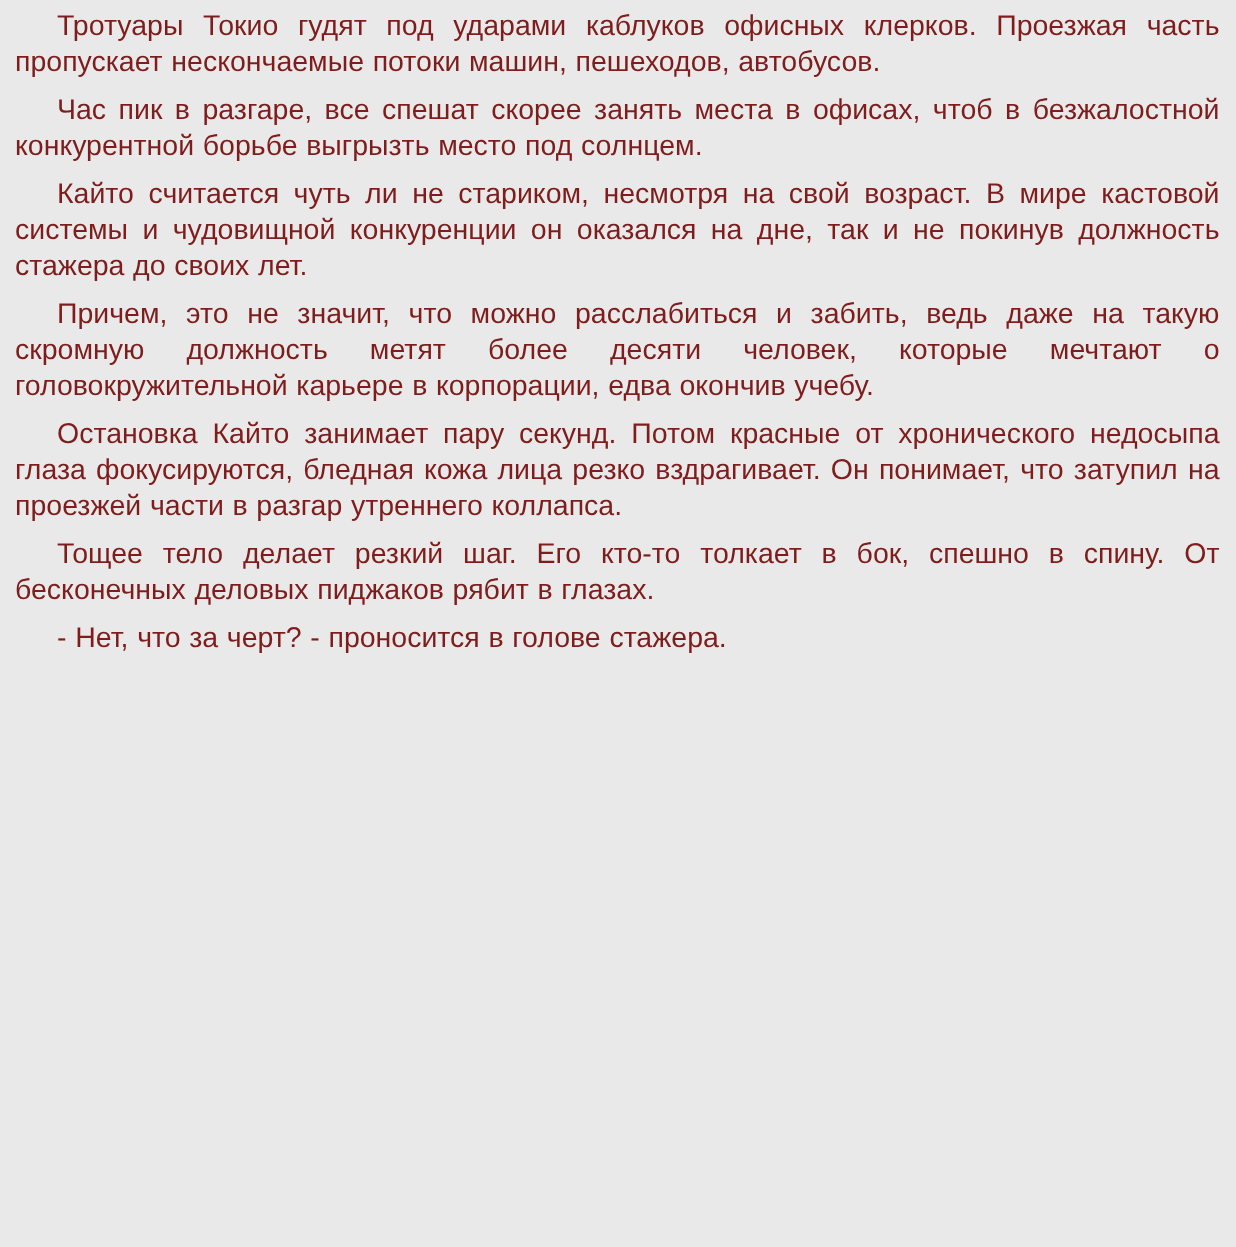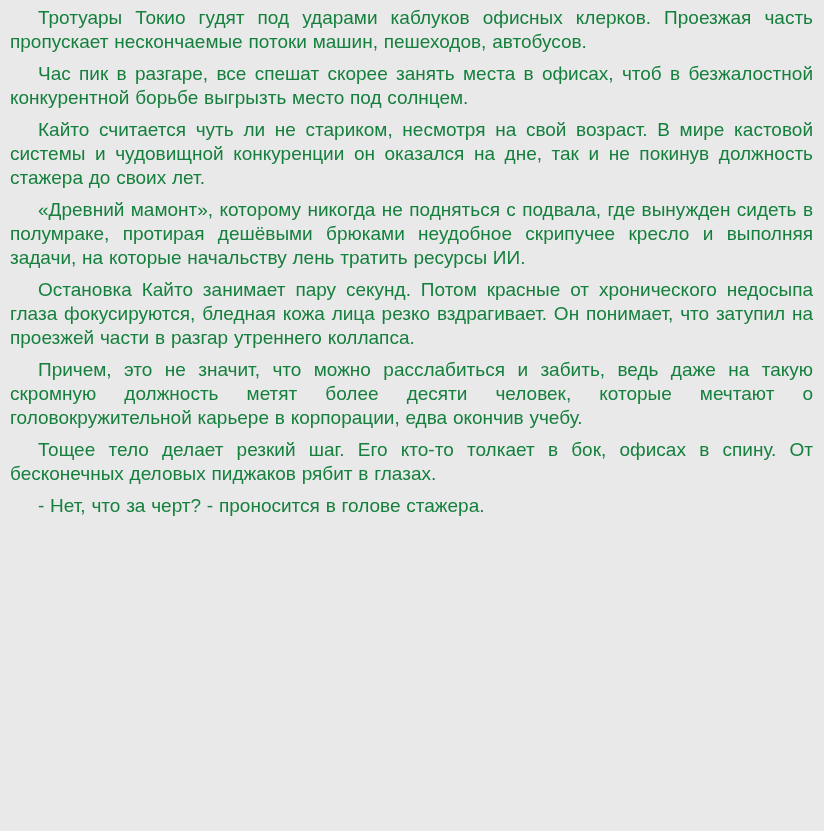--- a/index.html
+++ b/index.html
@@ -12,37 +12,36 @@
     overflow: hidden;
     background: #e9e9e9;
     font-family: "Liberation Sans", "DejaVu Sans", sans-serif;
   }
   .reader-page {
     box-sizing: border-box;
     width: 824px;
     height: 831px;
     padding: 6px 11px 0 10px;
     background: #e9e9e9;
-    color: #15803d;
+    color: #7f1d1d;
     font-size: 19px;
     line-height: 24px;
     text-align: justify;
     text-justify: inter-word;
   }
   .reader-page p {
     margin: 0 0 8px 0;
     text-indent: 28px;
     word-spacing: 0.5px;
   }
 </style>
 </head>
 <body>
 
 <div class="reader-page">
   <p>Тротуары Токио гудят под ударами каблуков офисных клерков. Проезжая часть пропускает нескончаемые потоки машин, пешеходов, автобусов.</p>
   <p>Час пик в разгаре, все спешат скорее занять места в офисах, чтоб в безжалостной конкурентной борьбе выгрызть место под солнцем.</p>
   <p>Кайто считается чуть ли не стариком, несмотря на свой возраст. В мире кастовой системы и чудовищной конкуренции он оказался на дне, так и не покинув должность стажера до своих лет.</p>
-  <p>«Древний мамонт», которому никогда не подняться с подвала, где вынужден сидеть в полумраке, протирая дешёвыми брюками неудобное скрипучее кресло и выполняя задачи, на которые начальству лень тратить ресурсы ИИ.</p>
+  <p>Причем, это не значит, что можно расслабиться и забить, ведь даже на такую скромную должность метят более десяти человек, которые мечтают о головокружительной карьере в корпорации, едва окончив учебу.</p>
   <p>Остановка Кайто занимает пару секунд. Потом красные от хронического недосыпа глаза фокусируются, бледная кожа лица резко вздрагивает. Он понимает, что затупил на проезжей части в разгар утреннего коллапса.</p>
-  <p>Причем, это не значит, что можно расслабиться и забить, ведь даже на такую скромную должность метят более десяти человек, которые мечтают о головокружительной карьере в корпорации, едва окончив учебу.</p>
-  <p>Тощее тело делает резкий шаг. Его кто-то толкает в бок, офисах в спину. От бесконечных деловых пиджаков рябит в глазах.</p>
+  <p>Тощее тело делает резкий шаг. Его кто-то толкает в бок, спешно в спину. От бесконечных деловых пиджаков рябит в глазах.</p>
   <p>- Нет, что за черт? - проносится в голове стажера.</p>
 </div>
 
 </body></html>

